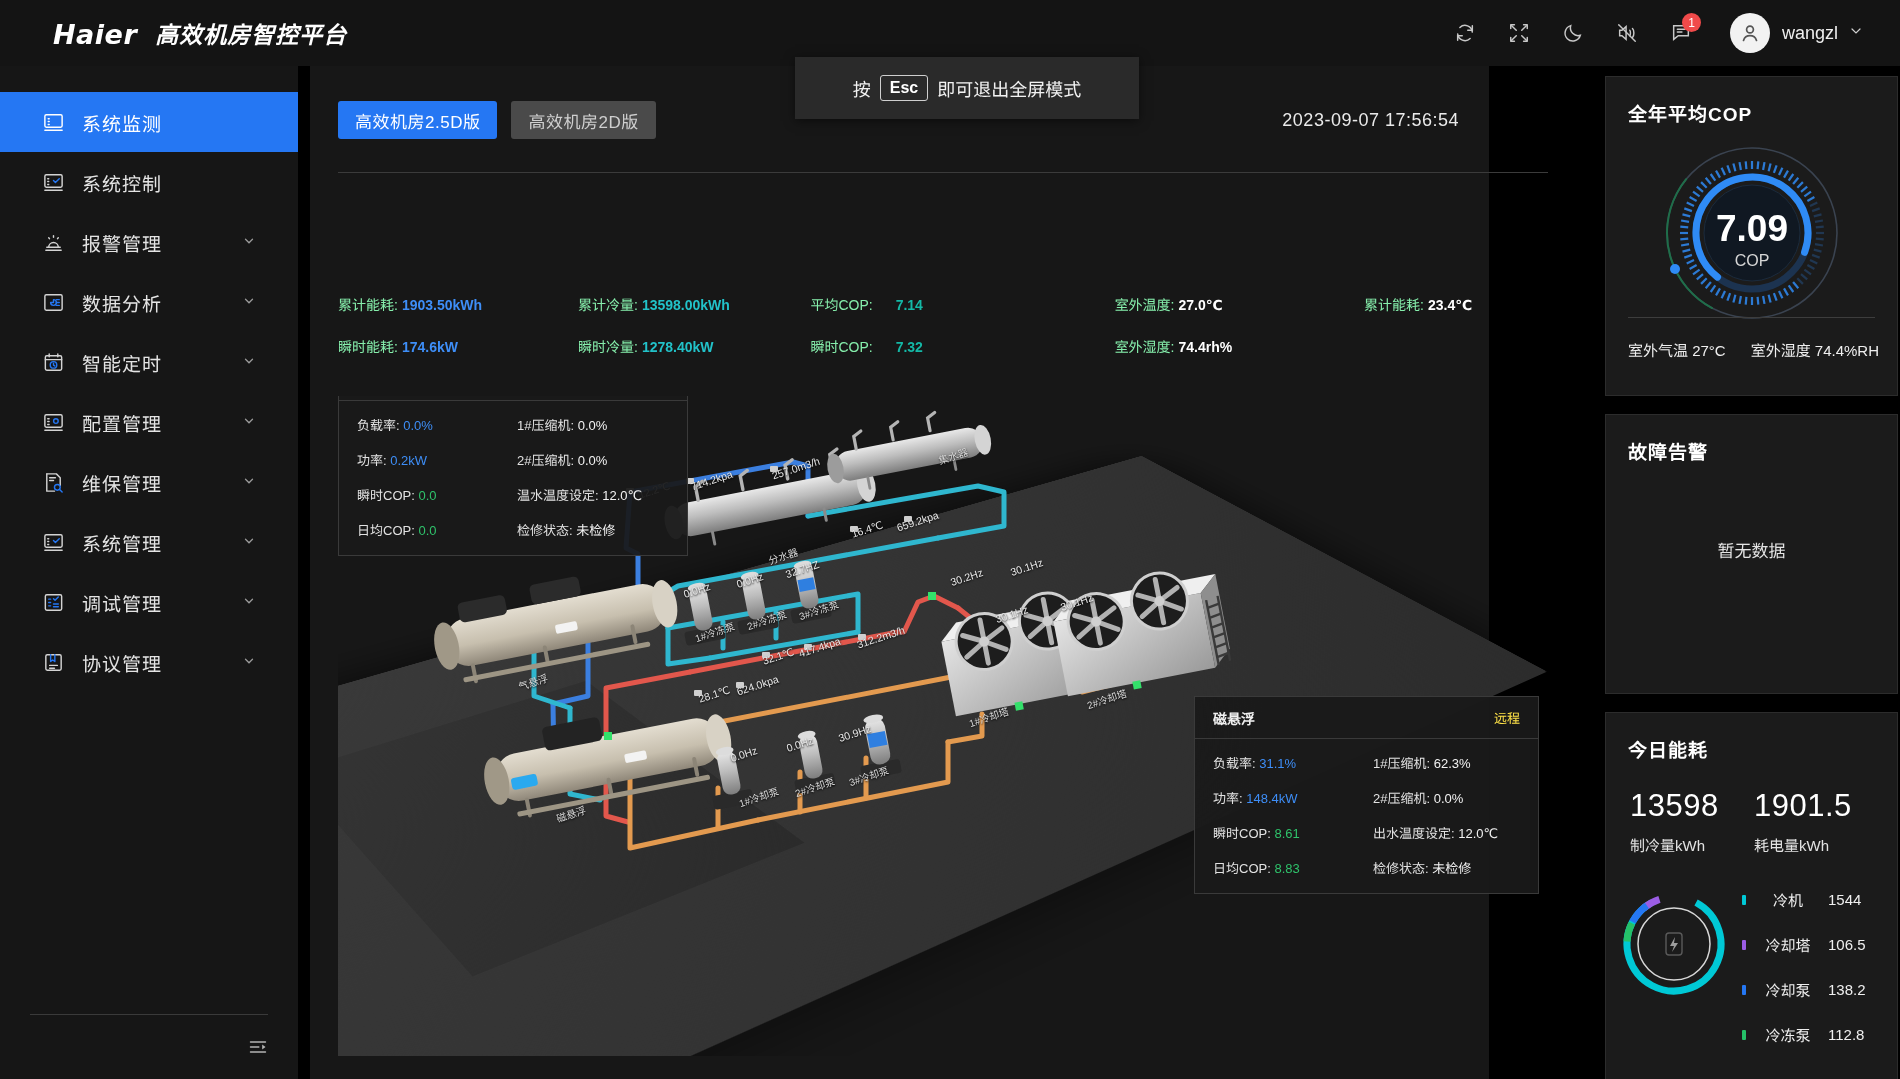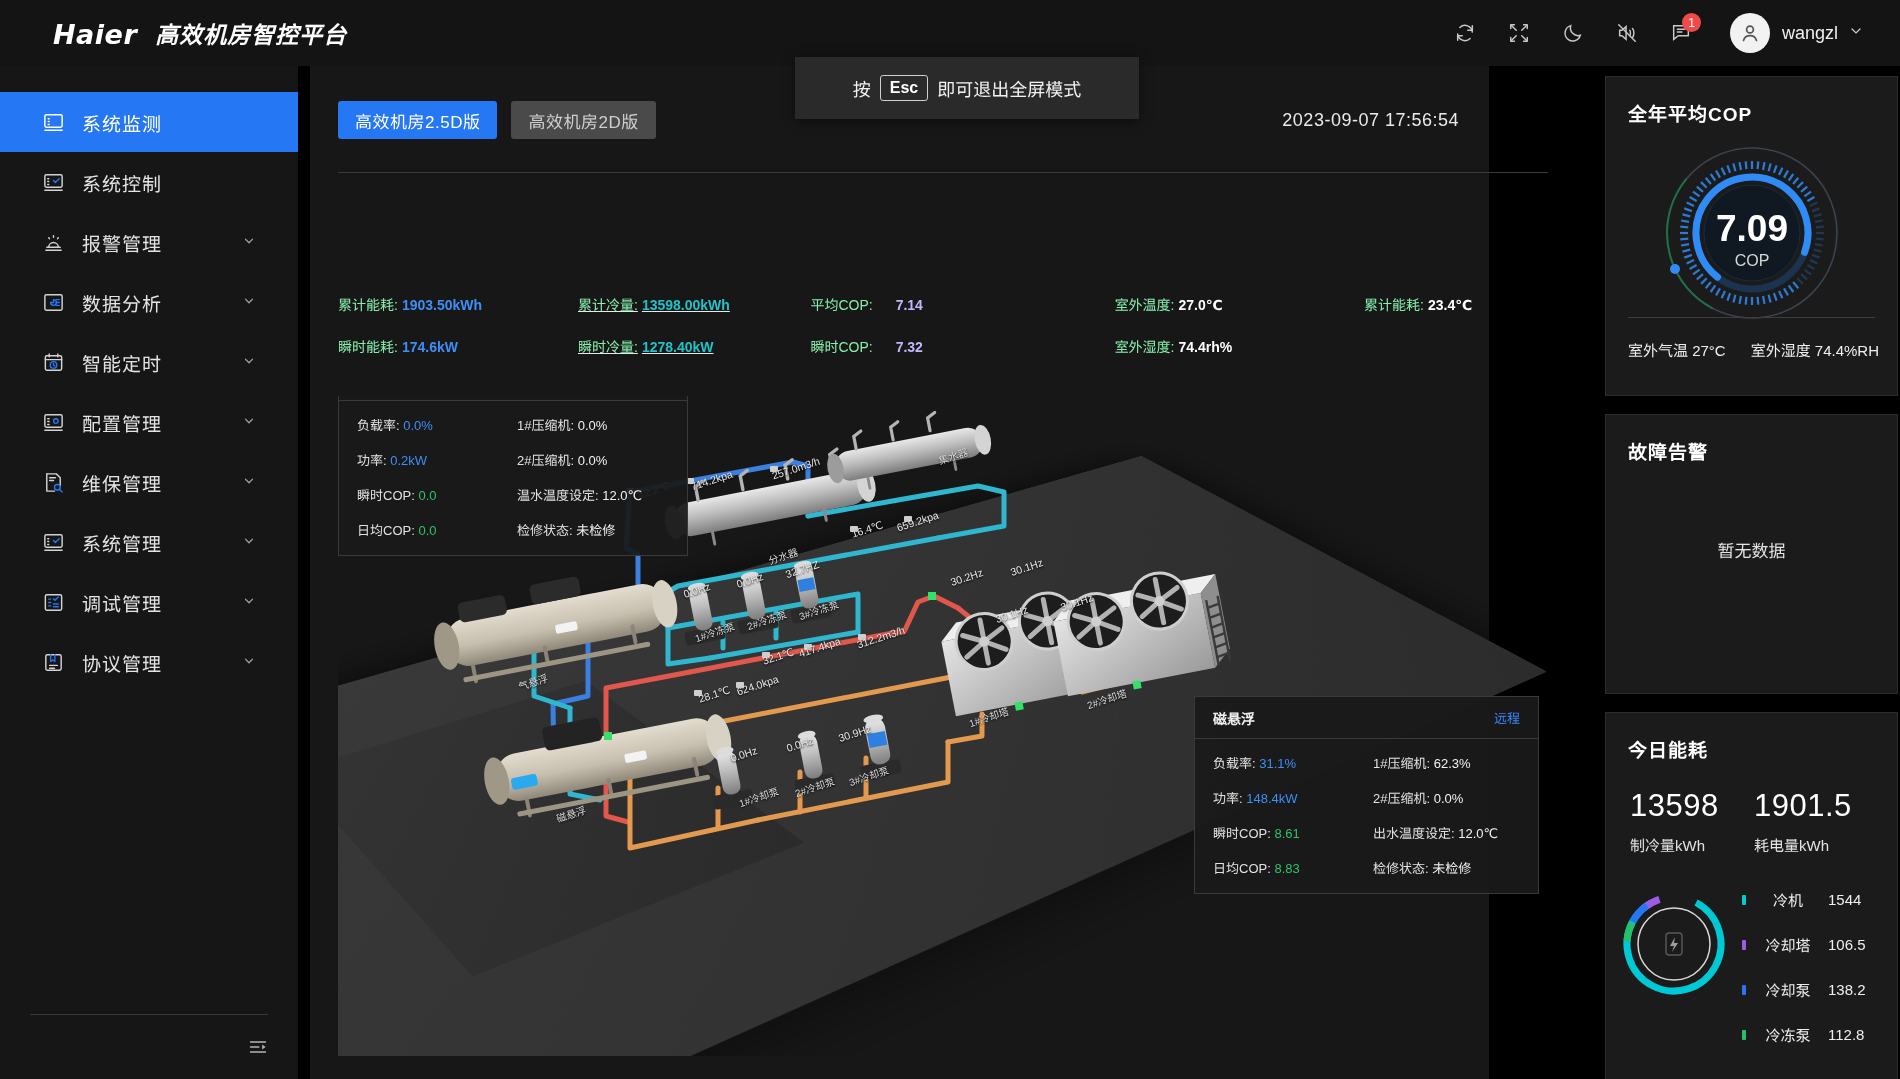--- a/index.html
+++ b/index.html
@@ -113,24 +113,24 @@
   
   .metrics {
     position: absolute; left: 28px; top: 228px; width: 1215px;
   }
   .metric-row { display: flex; margin-bottom: 22px; }
   .metric { font-size: 14px; color: #e9e9e9; white-space: nowrap; }
   .metric .k { color: #86efac; }
   .metric .v { font-weight: 700; margin-left: 4px; }
   .v.blue { color: #3e8ef7; }
   .v.cyan { color: #22c2c9; }
-  .v.green { color: #c4b5fd; margin-left: 23px; }
+  .v.green { color: #14b8a6; margin-left: 23px; }
   .v.white { color: #ffffff; }
   .col-0 { width: 254px; }
-  .col-1 { width: 246px; text-decoration: underline; }
+  .col-1 { width: 246px; }
   .col-2 { width: 322px; }
   .col-3 { width: 264px; }
   .col-4 { width: 200px; }
 
   
   .scene {
     position: absolute; left: 28px; top: 330px; width: 1215px; height: 660px;
     overflow: hidden;
   }
   .floor {
@@ -157,21 +157,21 @@
   
   .dev-card {
     position: absolute; background: rgba(26,26,26,0.94);
     border: 1px solid #3a3a3a; z-index: 30;
   }
   .dev-card-head {
     height: 42px; display: flex; align-items: center;
     padding: 0 18px; border-bottom: 1px solid #3a3a3a;
   }
   .dev-title { font-size: 14px; color: #f0f0f0; font-weight: 700; }
-  .dev-remote { margin-left: auto; font-size: 13px; color: #3b82f6; cursor: pointer; }
+  .dev-remote { margin-left: auto; font-size: 13px; color: #fde047; cursor: pointer; }
   .dev-grid {
     display: grid; grid-template-columns: 160px 1fr;
     padding: 14px 18px 16px 18px; row-gap: 16px; font-size: 13px;
   }
   .dev-grid span.k { color: #e2e2e2; }
   .dev-grid span.vb { color: #3e8ef7; }
   .dev-grid span.vg { color: #2fc26b; }
   .dev-grid span.vw { color: #f2f2f2; }
 
   

